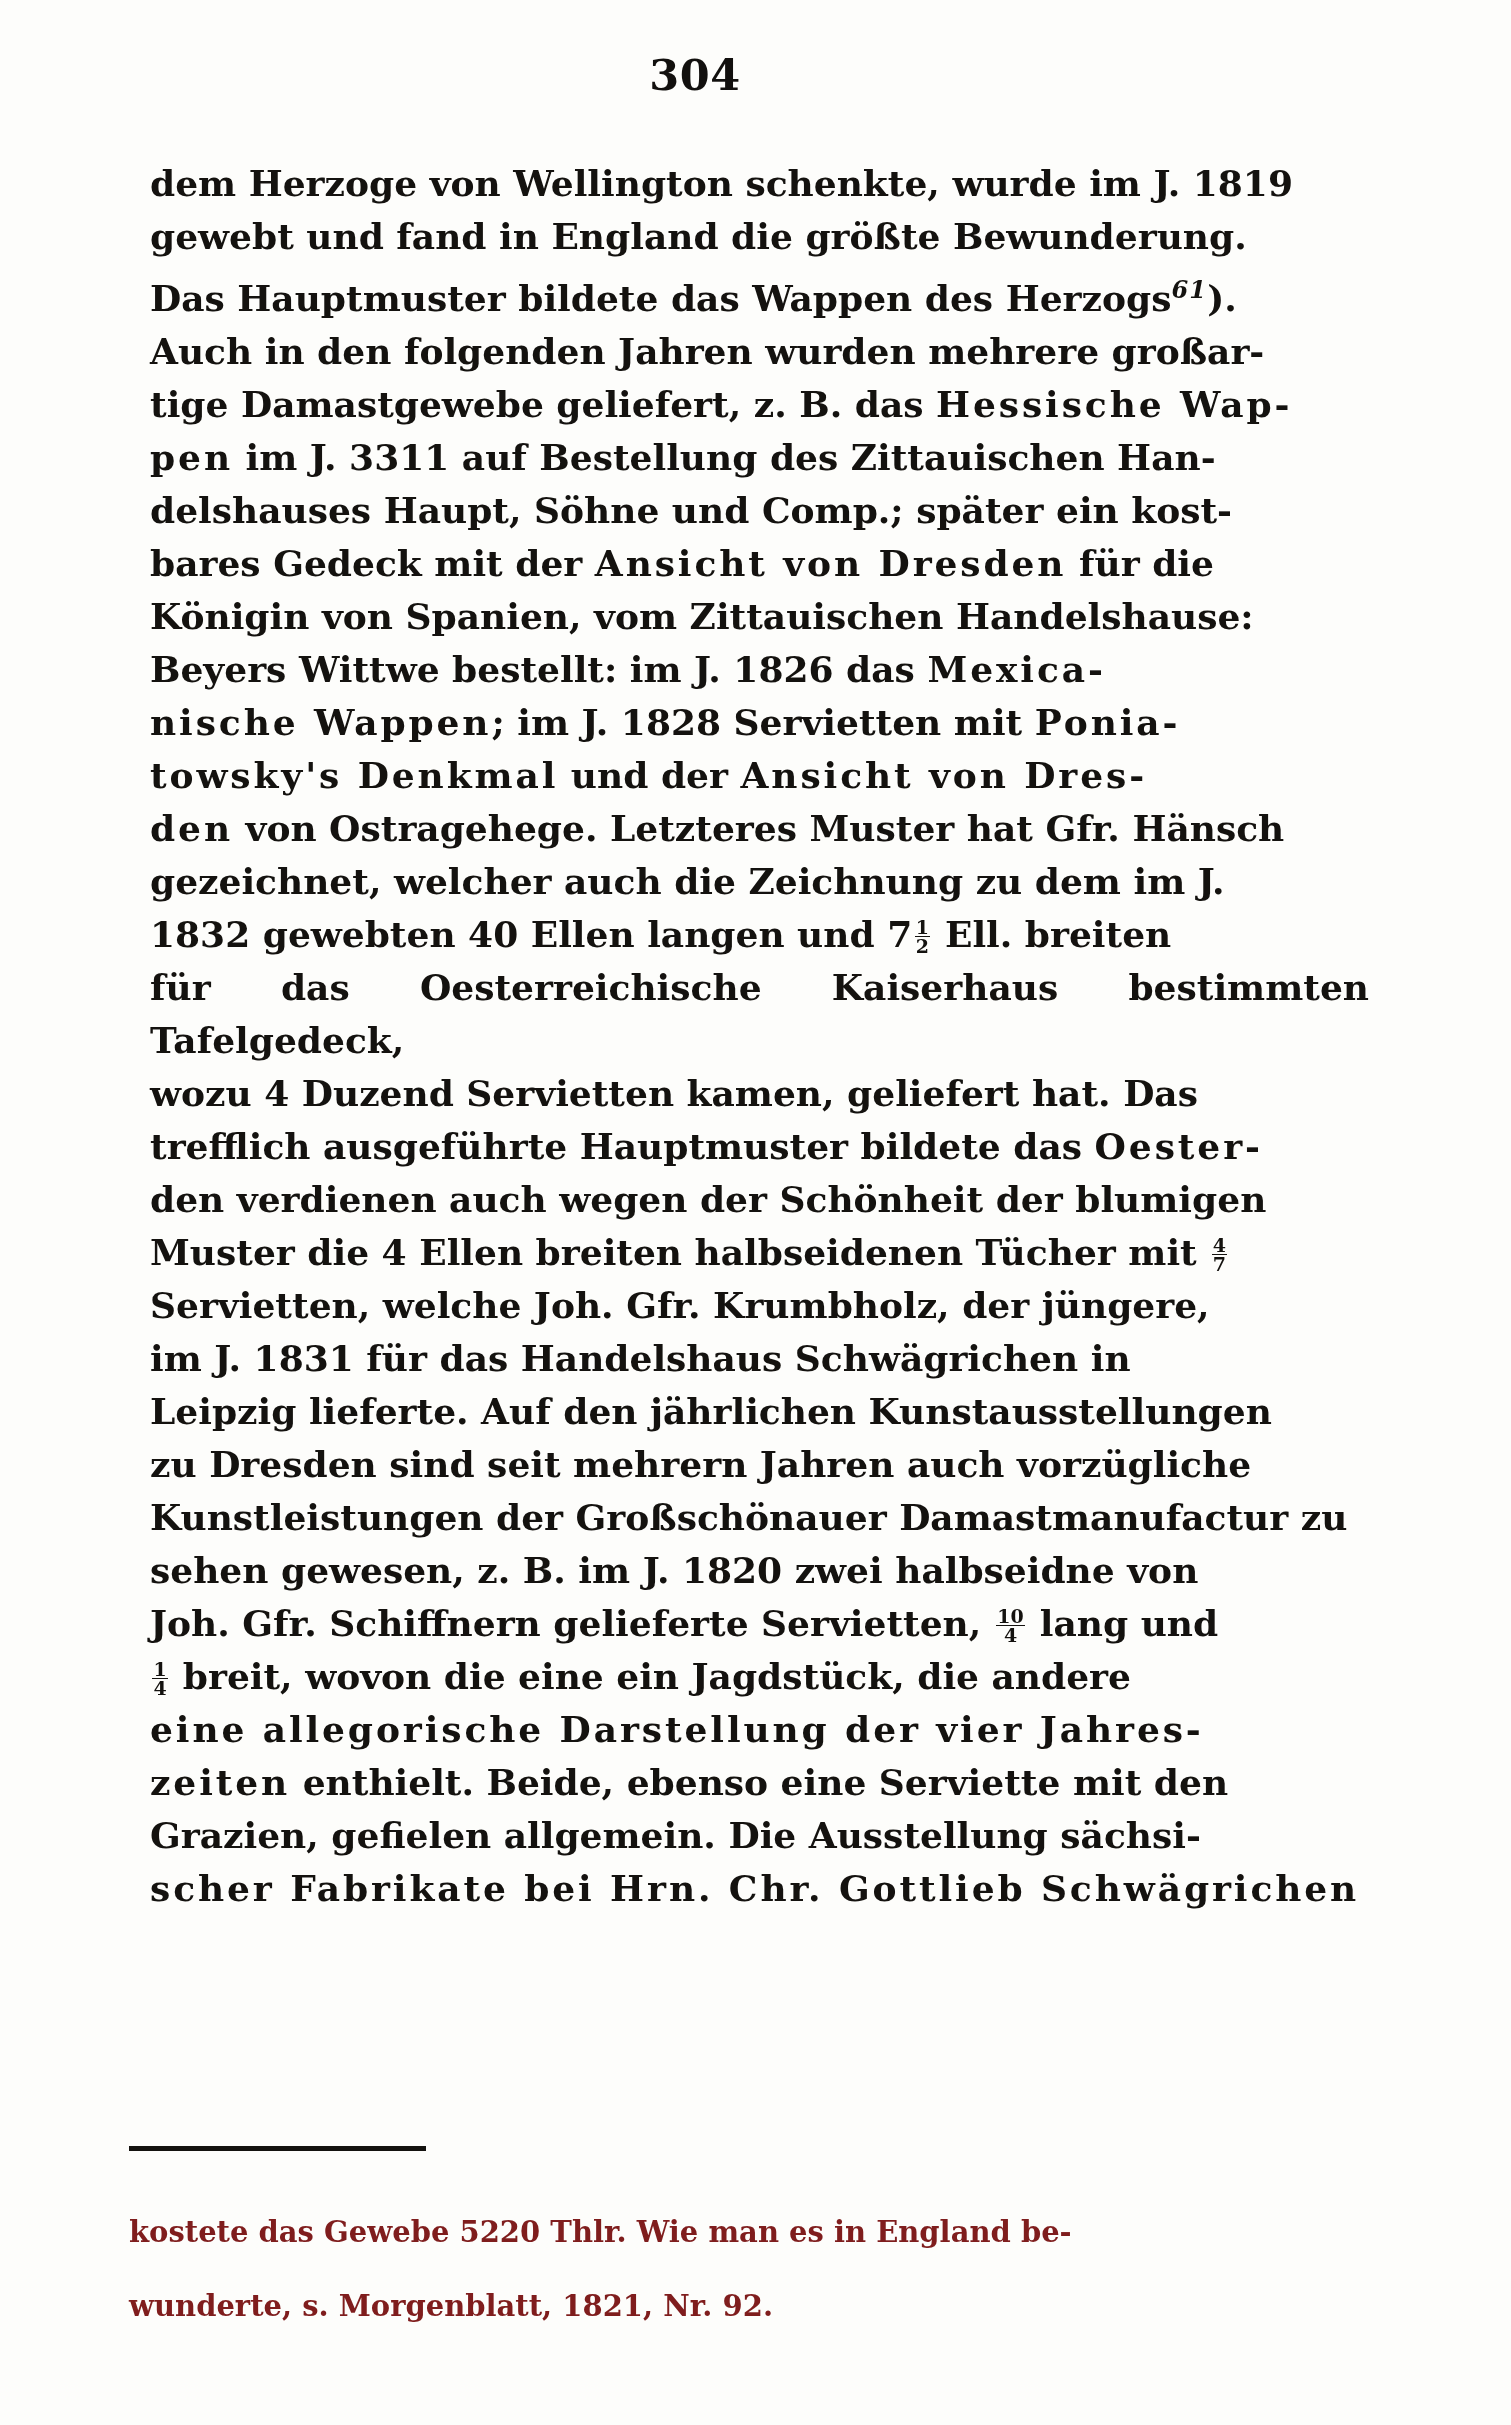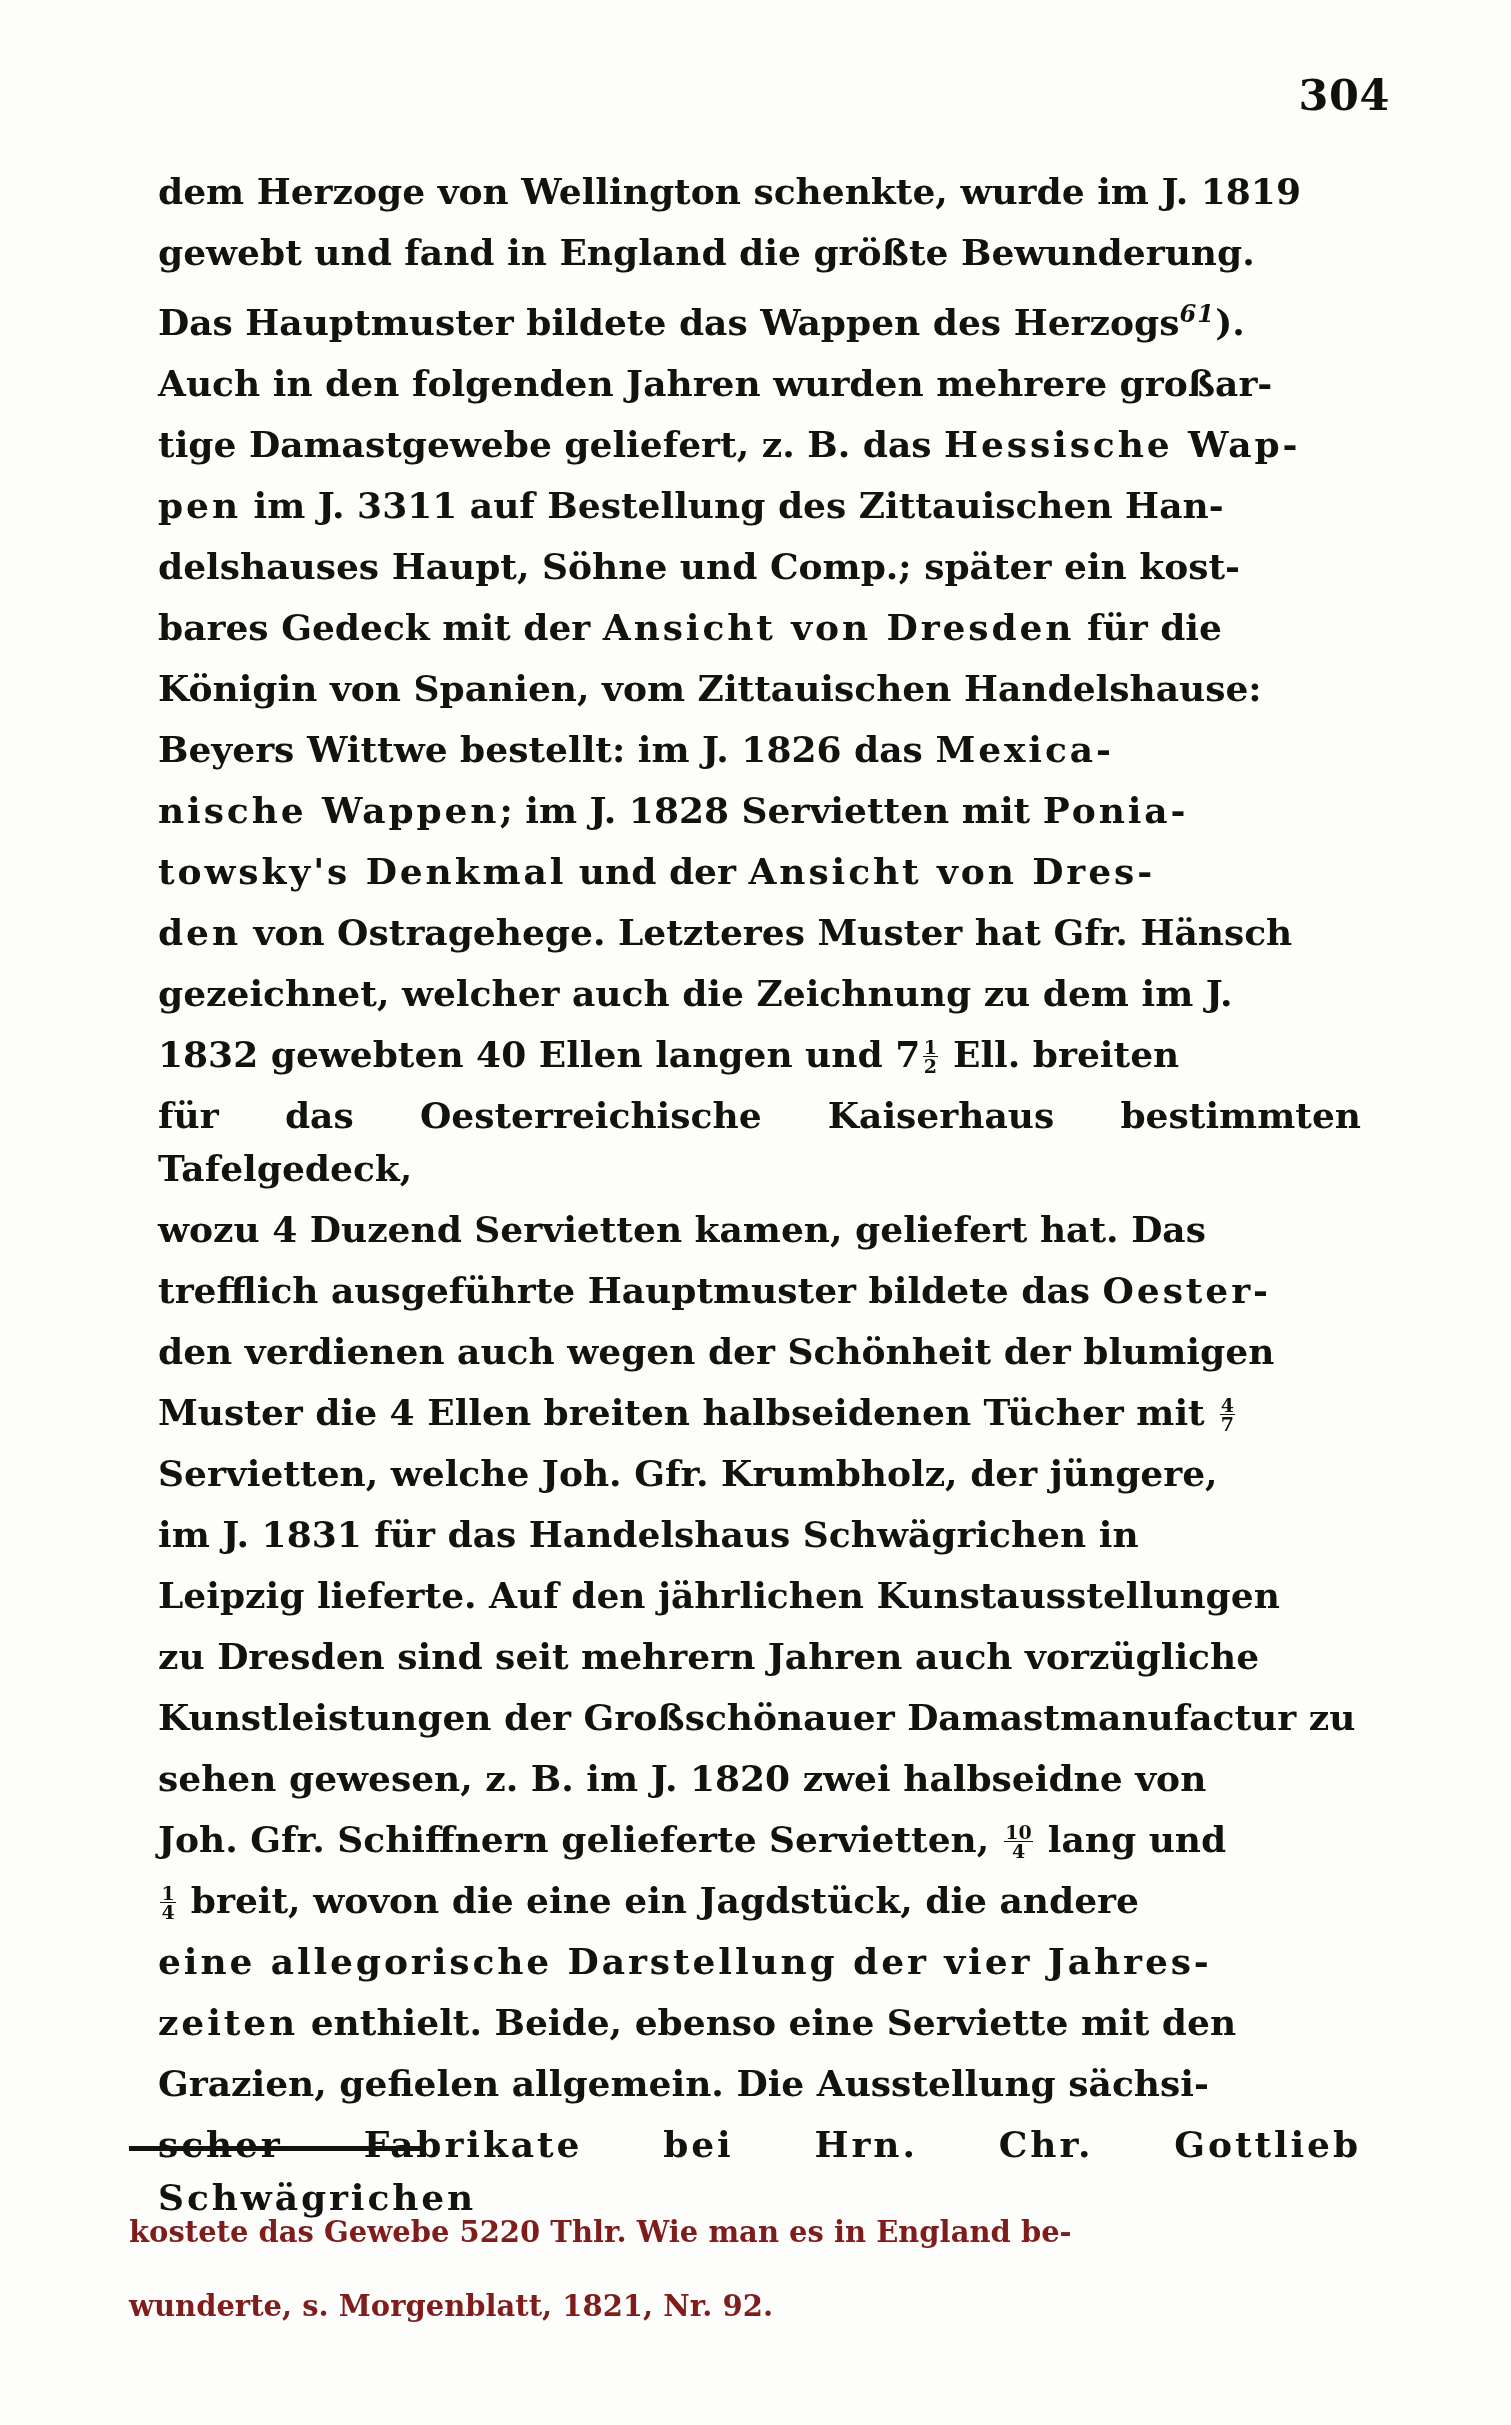--- a/index.html
+++ b/index.html
@@ -17,44 +17,44 @@
   }
   .page {
     position: absolute;
     top: 0; left: 0;
     width: 1511px;
     height: 2426px;
     background: #fdfdfb;
   }
   .page-number {
     position: absolute;
-    top: 70px;
+    top: 50px;
     left: 0;
     width: 1390px;
-    text-align: right;
+    text-align: center;
     font-size: 43px;
     font-weight: bold;
     letter-spacing: 0.6px;
     font-family: "DejaVu Serif", serif;
   }
   .body-text {
     position: absolute;
     top: 157px;
     left: 150px;
     width: 1219px;
     font-size: 36px;
     line-height: 53px;
     text-align: justify;
     text-justify: inter-word;
     font-family: "DejaVu Serif", serif;
     font-weight: 600;
     color: #14120f;
   }
   .body-text p {
-    margin: 8px;
+    margin: 0;
     text-align: justify;
   }
   .sp {
     letter-spacing: 2.9px;
   }
   .sup {
     font-size: 24px;
     vertical-align: super;
     letter-spacing: 1.2px;
     font-style: italic;

